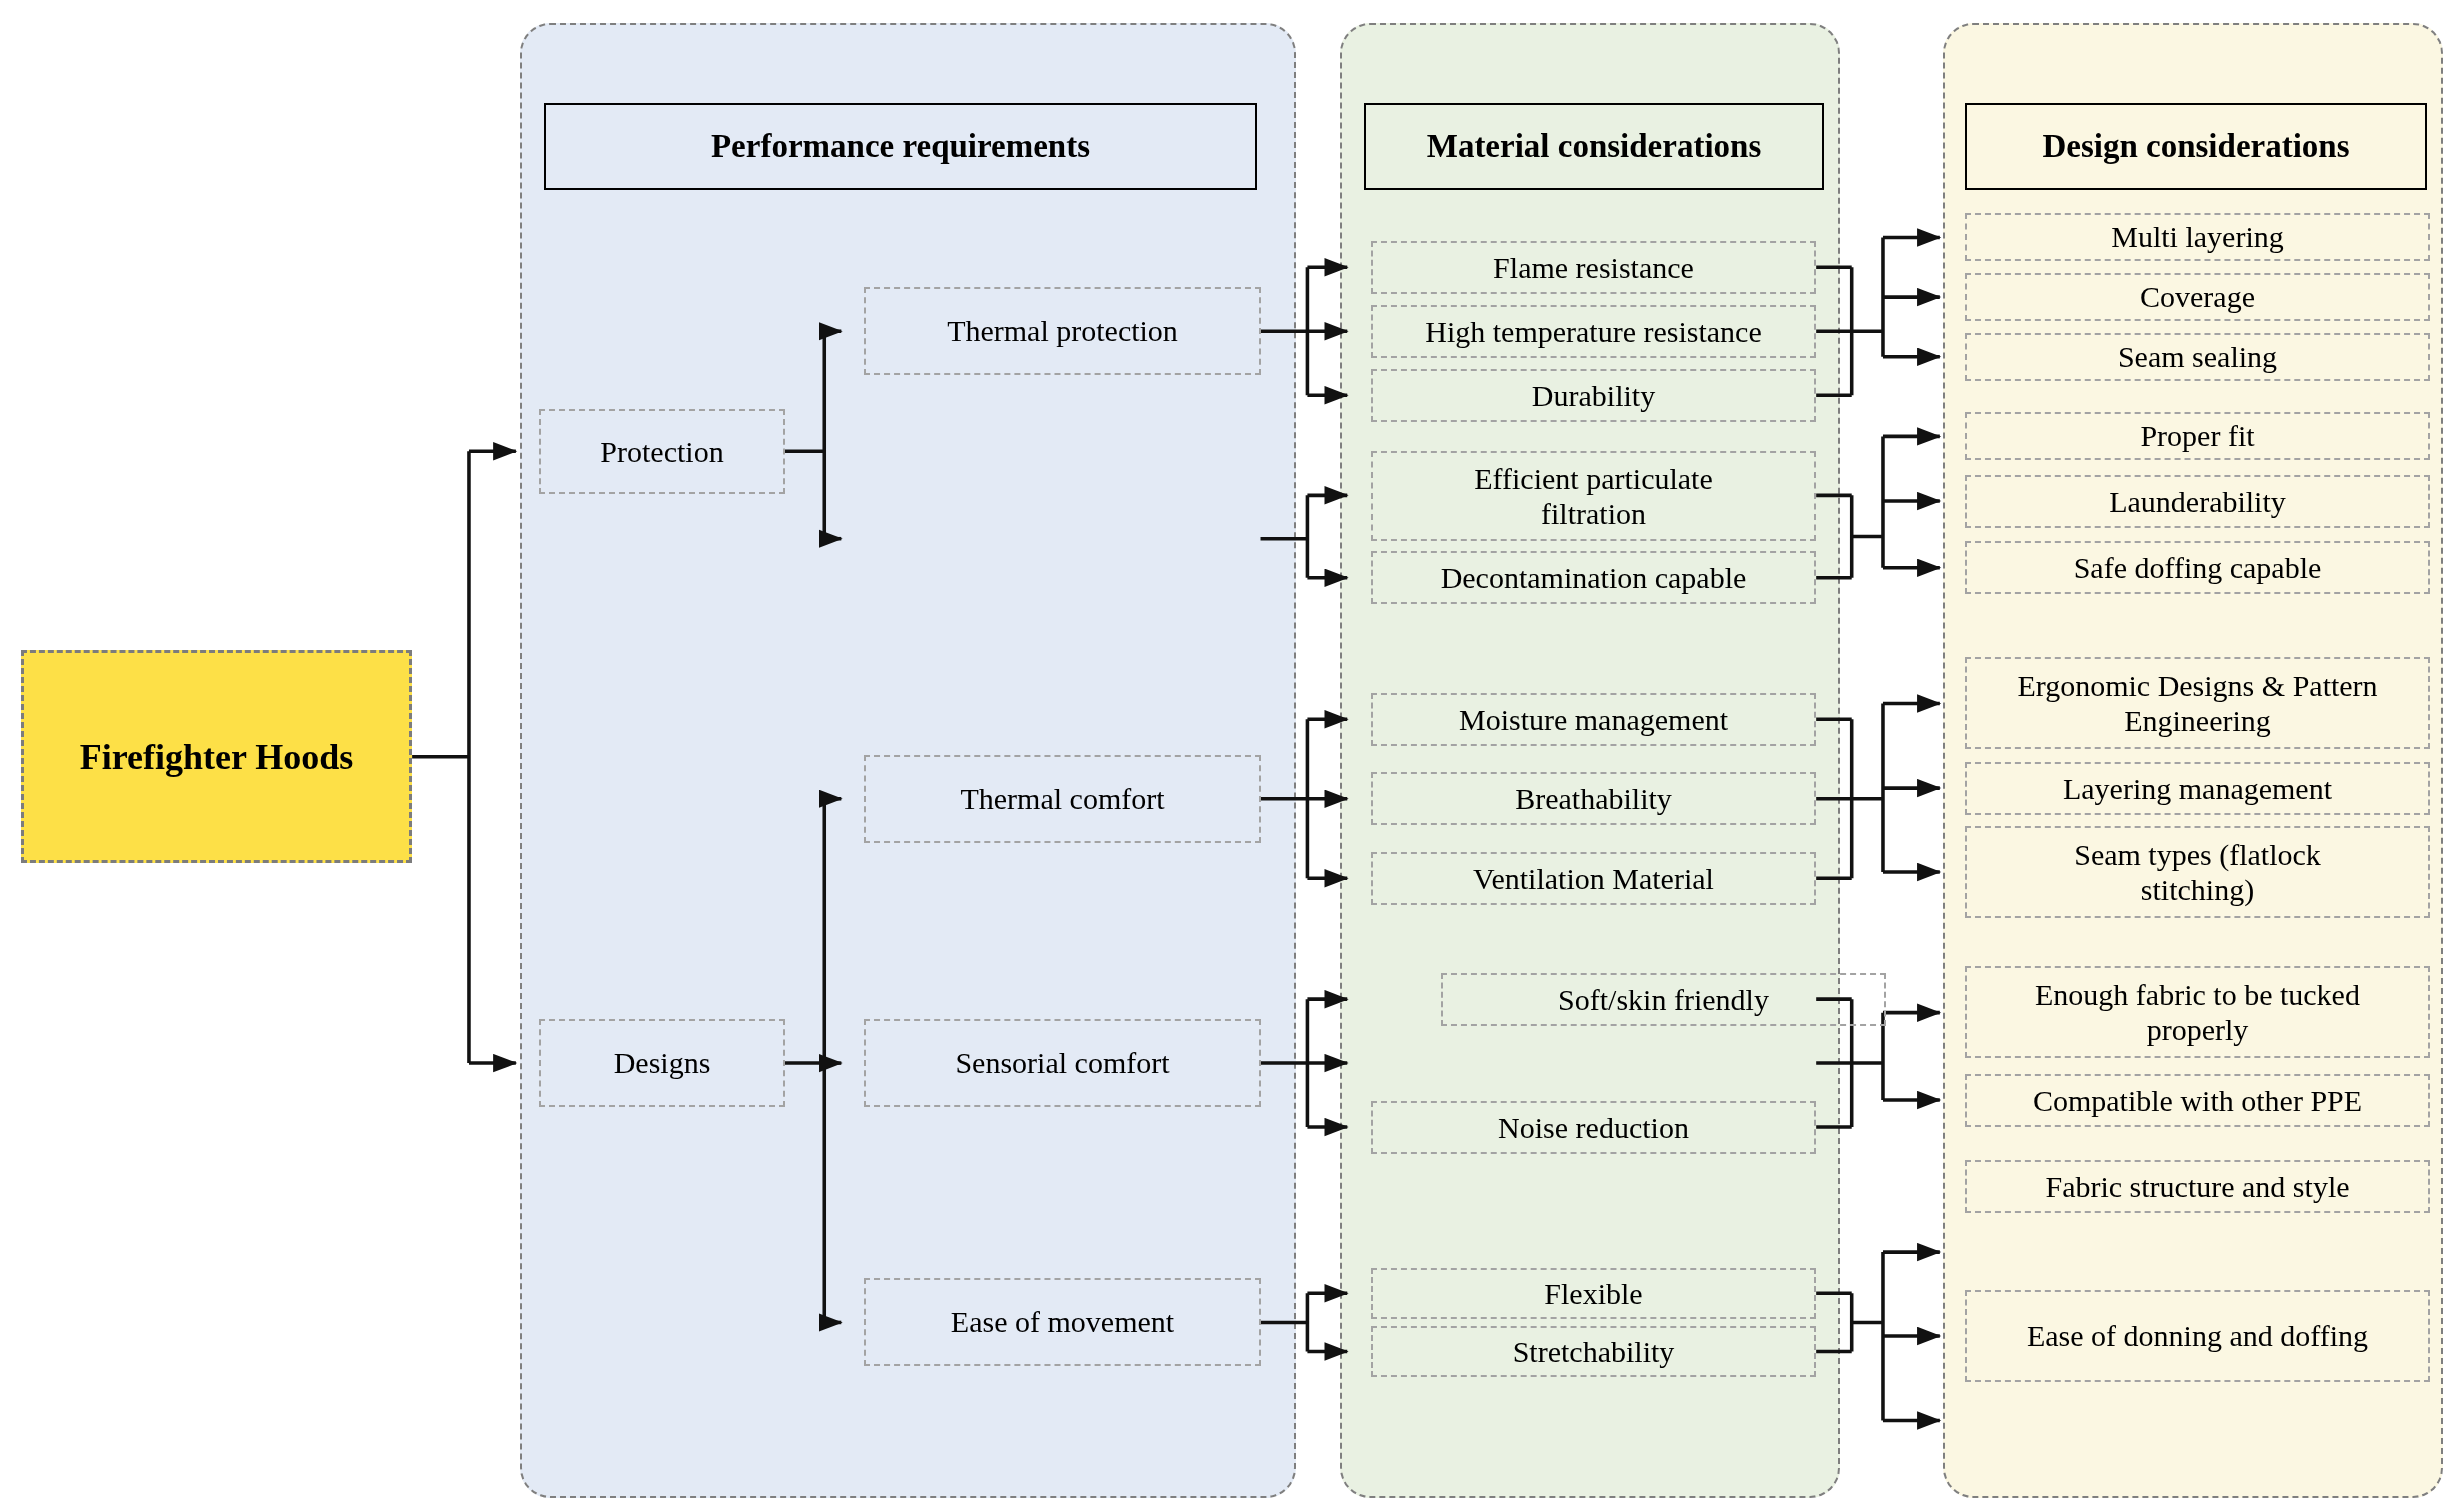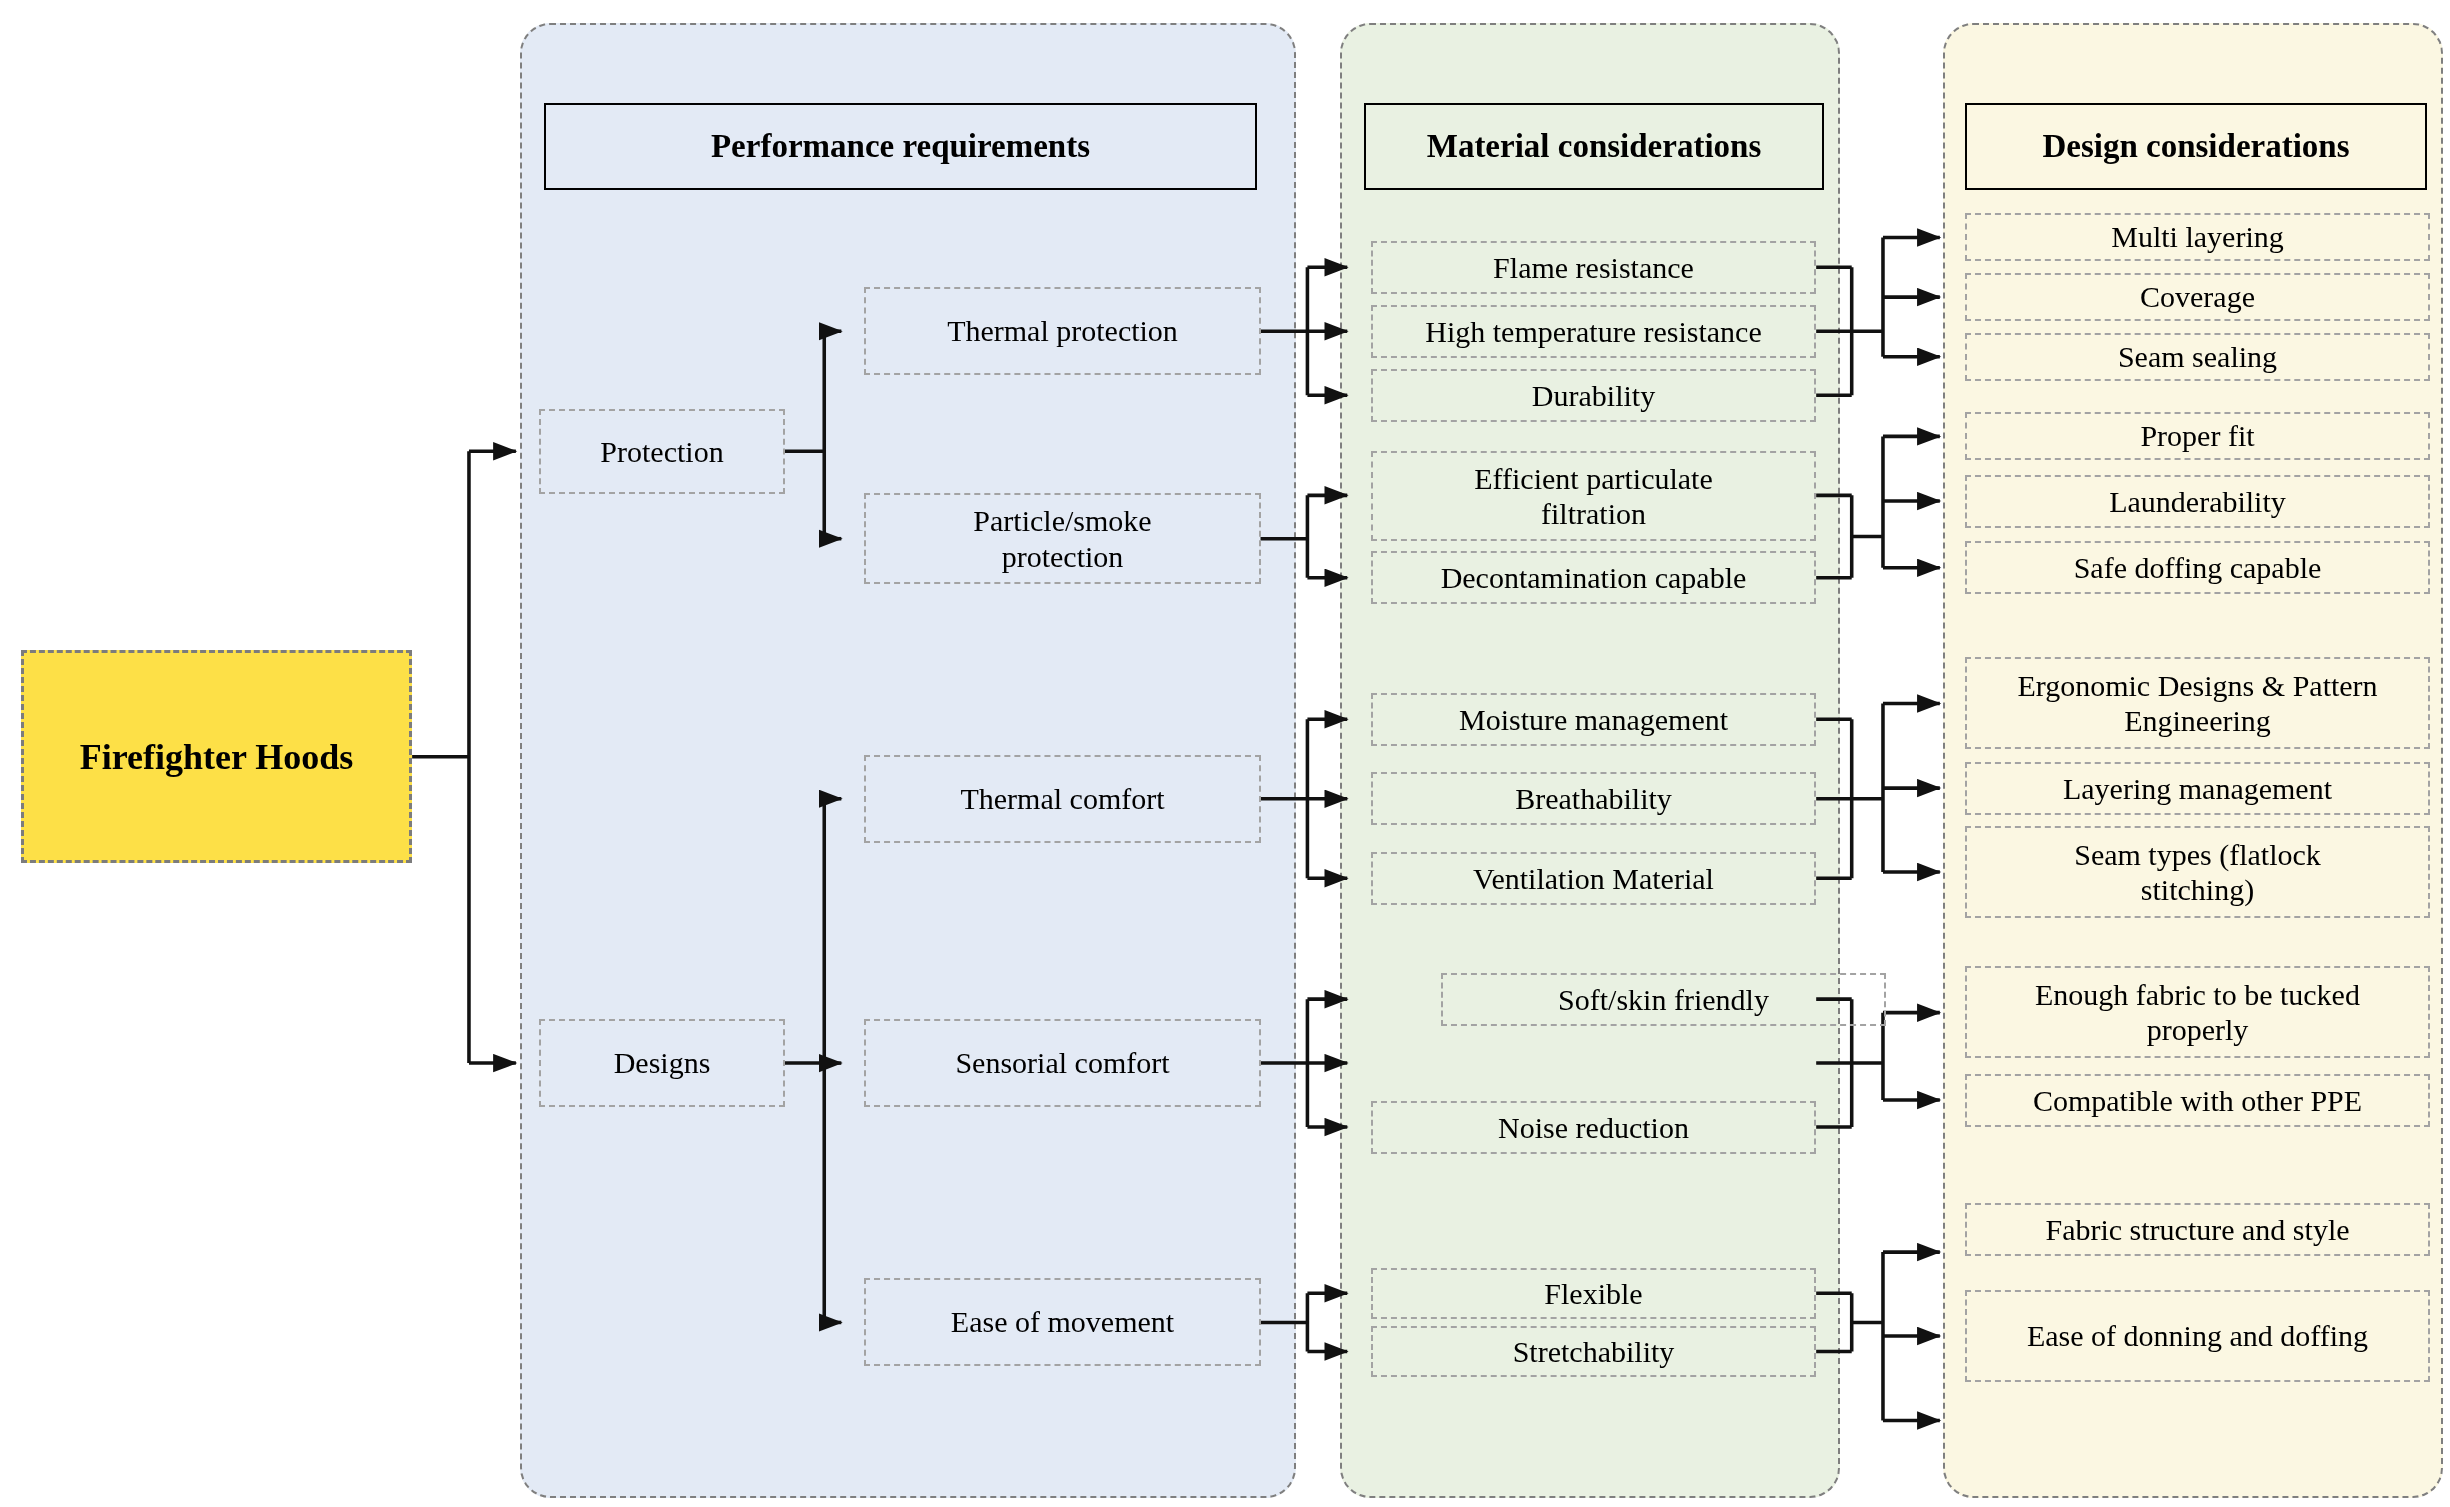--- a/index.html
+++ b/index.html
@@ -133,21 +133,20 @@
 
     <div class="root-box">Firefighter Hoods</div>
 
     <div class="header-box" style="left:544px;top:103px;width:713px;height:87px">Performance requirements</div>
     <div class="header-box" style="left:1364px;top:103px;width:460px;height:87px">Material considerations</div>
     <div class="header-box" style="left:1965px;top:103px;width:462px;height:87px">Design considerations</div>
 
     <div class="node" style="left:539px;top:409px;width:246px;height:85px">Protection</div>
     <div class="node" style="left:539px;top:1019px;width:246px;height:88px">Designs</div>
     <div class="node" style="left:864px;top:287px;width:397px;height:88px">Thermal protection</div>
-    <div class="node p-lg" style="left:864px;top:493px;width:397px;height:91px">Particle/smoke protection</div>
     <div class="node" style="left:864px;top:755px;width:397px;height:88px">Thermal comfort</div>
     <div class="node" style="left:864px;top:1019px;width:397px;height:88px">Sensorial comfort</div>
     <div class="node" style="left:864px;top:1278px;width:397px;height:88px">Ease of movement</div>
 
     <div class="node" style="left:1371px;top:241px;width:445px;height:53px">Flame resistance</div>
     <div class="node" style="left:1371px;top:305px;width:445px;height:53px">High temperature resistance</div>
     <div class="node" style="left:1371px;top:369px;width:445px;height:53px">Durability</div>
     <div class="node p-lg" style="left:1371px;top:451px;width:445px;height:90px">Efficient particulate filtration</div>
     <div class="node" style="left:1371px;top:551px;width:445px;height:53px">Decontamination capable</div>
     <div class="node" style="left:1371px;top:693px;width:445px;height:53px">Moisture management</div>
@@ -162,18 +161,18 @@
     <div class="node" style="left:1965px;top:273px;width:465px;height:48px">Coverage</div>
     <div class="node" style="left:1965px;top:333px;width:465px;height:48px">Seam sealing</div>
     <div class="node" style="left:1965px;top:412px;width:465px;height:48px">Proper fit</div>
     <div class="node" style="left:1965px;top:475px;width:465px;height:53px">Launderability</div>
     <div class="node" style="left:1965px;top:541px;width:465px;height:53px">Safe doffing capable</div>
     <div class="node p-lg" style="left:1965px;top:657px;width:465px;height:92px">Ergonomic Designs &amp; Pattern Engineering</div>
     <div class="node" style="left:1965px;top:762px;width:465px;height:53px">Layering management</div>
     <div class="node p-lg" style="left:1965px;top:826px;width:465px;height:92px">Seam types (flatlock stitching)</div>
     <div class="node p-lg" style="left:1965px;top:966px;width:465px;height:92px">Enough fabric to be tucked properly</div>
     <div class="node" style="left:1965px;top:1074px;width:465px;height:53px">Compatible with other PPE</div>
-    <div class="node" style="left:1965px;top:1203px;width:465px;height:53px">Fabric structure and style</div>
+    <div class="node" style="left:1965px;top:1160px;width:465px;height:53px">Fabric structure and style</div>
     <div class="node p-lg" style="left:1965px;top:1290px;width:465px;height:92px">Ease of donning and doffing</div>
   </div>
 
 </div>
 
 
 </body></html>

